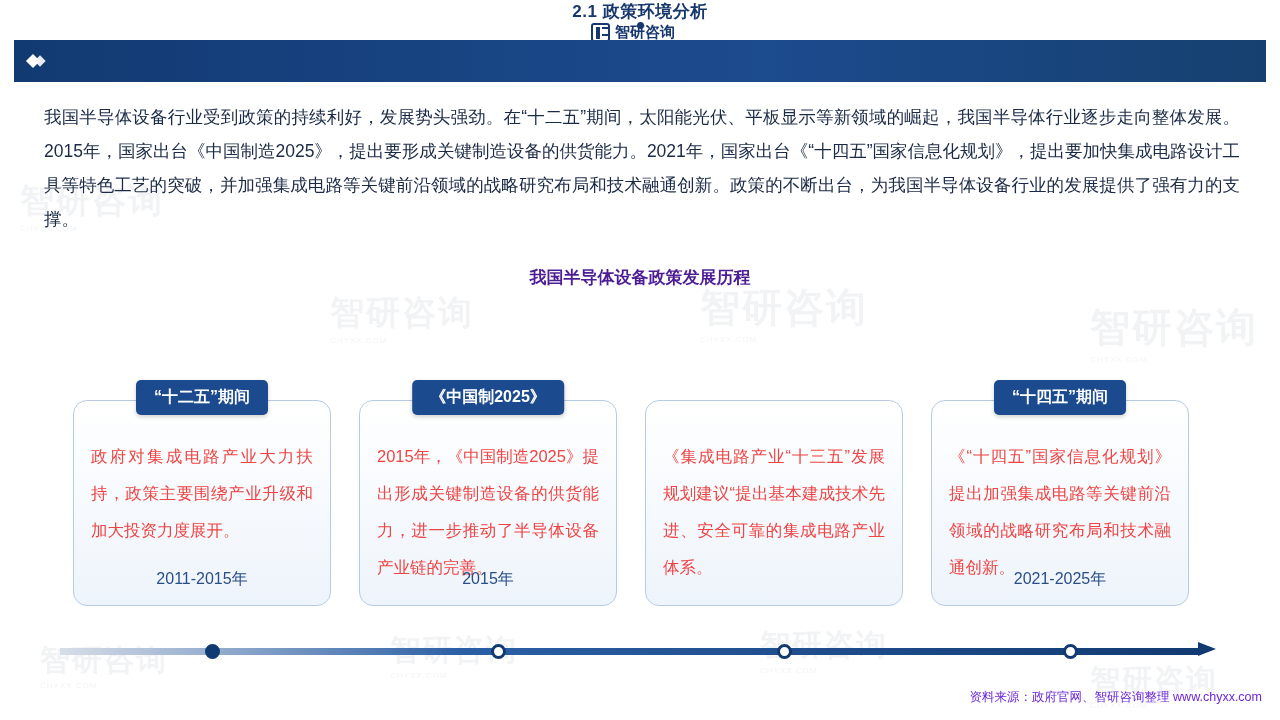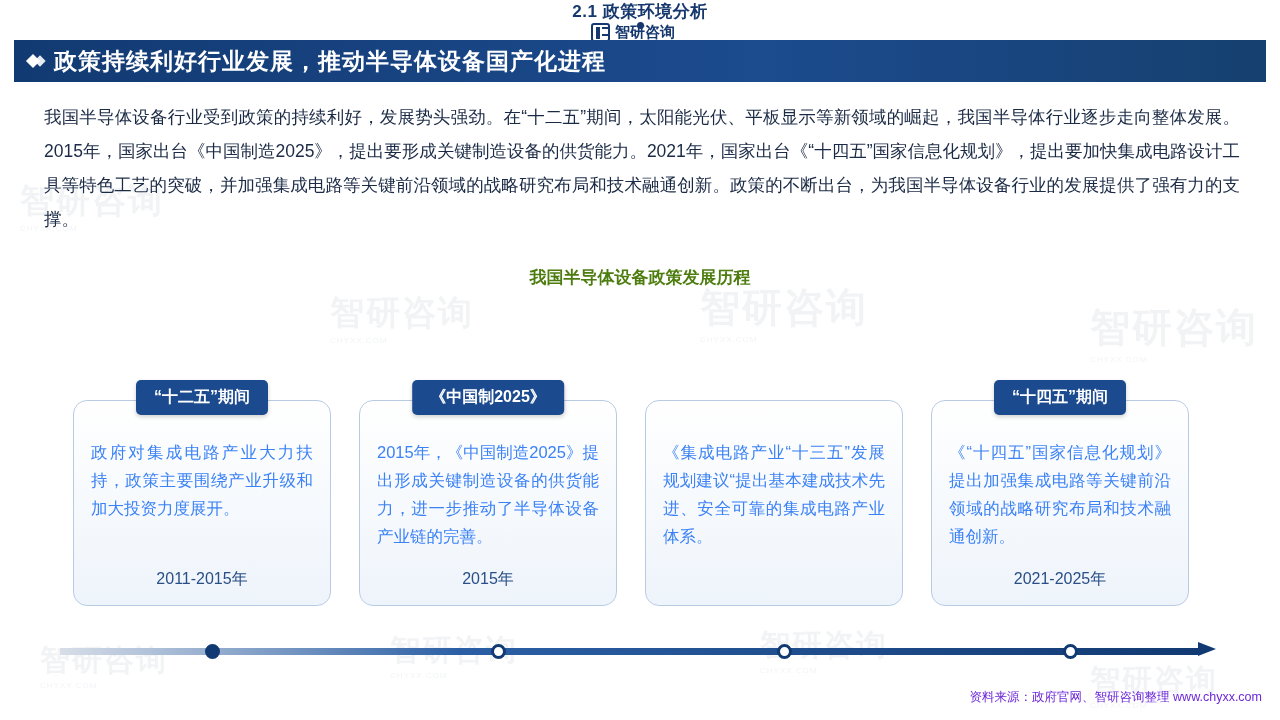--- a/index.html
+++ b/index.html
@@ -82,40 +82,40 @@
   
   .para {
     position: absolute; top: 100px; left: 44px; width: 1196px;
     font-size: 17.5px; line-height: 34px; color: #1b2a45;
     text-align: justify;
   }
 
   
   .chart-title {
     position: absolute; top: 266px; left: 0; width: 1280px;
-    text-align: center; font-size: 17px; font-weight: bold; color: #4d7c0f;
+    text-align: center; font-size: 17px; font-weight: bold; color: #4c1d95;
   }
 
   
   .cards { position: absolute; top: 356px; left: 0; width: 1280px; height: 260px; }
   .card { position: absolute; top: 24px; width: 258px; height: 226px; border-radius: 31px; }
   .card .badge {
     position: absolute; top: 0; left: 50%; transform: translateX(-50%);
     background: #1b4a8f; color: #fff; font-size: 16px; font-weight: bold;
     padding: 7px 18px; border-radius: 5px; white-space: nowrap; z-index: 3;
     box-shadow: 0 2px 4px rgba(0,0,0,.18);
   }
   .card .box {
     position: absolute; top: 20px; left: 0; width: 258px; height: 206px;
     border: 1px solid #b9cbe3; border-radius: 14px;
     background: linear-gradient(180deg,#ffffff 0%, #eef4fb 100%);
   }
   .card .body {
     position: absolute; top: 58px; left: 18px; width: 222px;
-    font-size: 16.5px; line-height: 28px; color: #3b82f6; text-align: justify;
+    font-size: 16.5px; line-height: 37px; color: #ef4444; text-align: justify;
   }
   .card .years {
     position: absolute; bottom: 16px; left: 0; width: 258px;
     text-align: center; font-size: 16px; color: #2a4f86;
   }
 
   
   .axis { position: absolute; left: 60px; top: 645px; width: 1170px; height: 14px; }
   .axis .bar {
     position: absolute; top: 3px; left: 0; width: 1140px; height: 7px;
@@ -162,21 +162,20 @@
       <div class="brand-mark"></div>
       <div class="brand-text">智研咨询</div>
     </div>
   </div>
 
   <div class="titlebar">
     <div class="tb-diamonds">
       <div class="dmd"></div>
       <div class="dmd small"></div>
     </div>
-    <div class="tb-text">政策持续利好行业发展，推动半导体设备国产化进程</div>
   </div>
 
   <div class="para">我国半导体设备行业受到政策的持续利好，发展势头强劲。在“十二五”期间，太阳能光伏、平板显示等新领域的崛起，我国半导体行业逐步走向整体发展。2015年，国家出台《中国制造2025》，提出要形成关键制造设备的供货能力。2021年，国家出台《“十四五”国家信息化规划》，提出要加快集成电路设计工具等特色工艺的突破，并加强集成电路等关键前沿领域的战略研究布局和技术融通创新。政策的不断出台，为我国半导体设备行业的发展提供了强有力的支撑。</div>
 
   <div class="chart-title">我国半导体设备政策发展历程</div>
 
   <div class="cards">
 
     <div class="card" style="left:73px;">
       <div class="badge">“十二五”期间</div>

